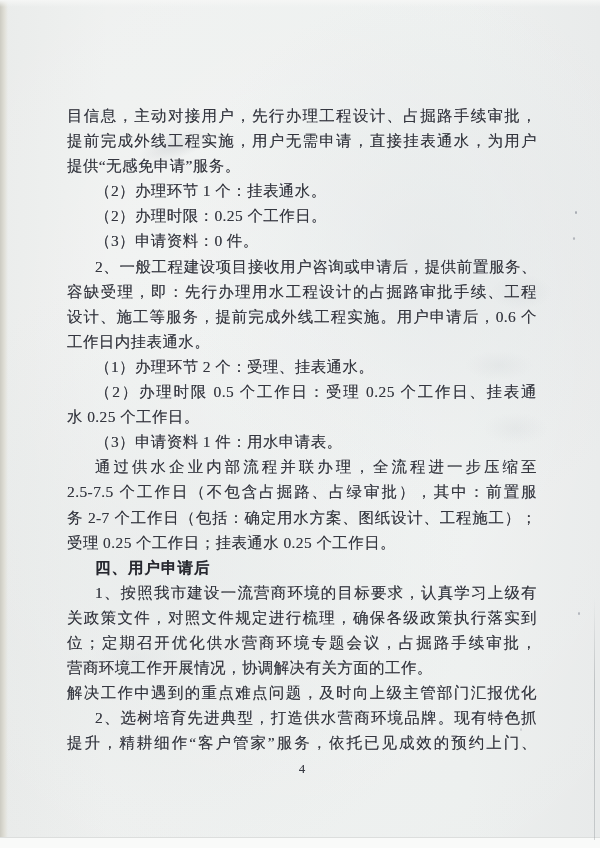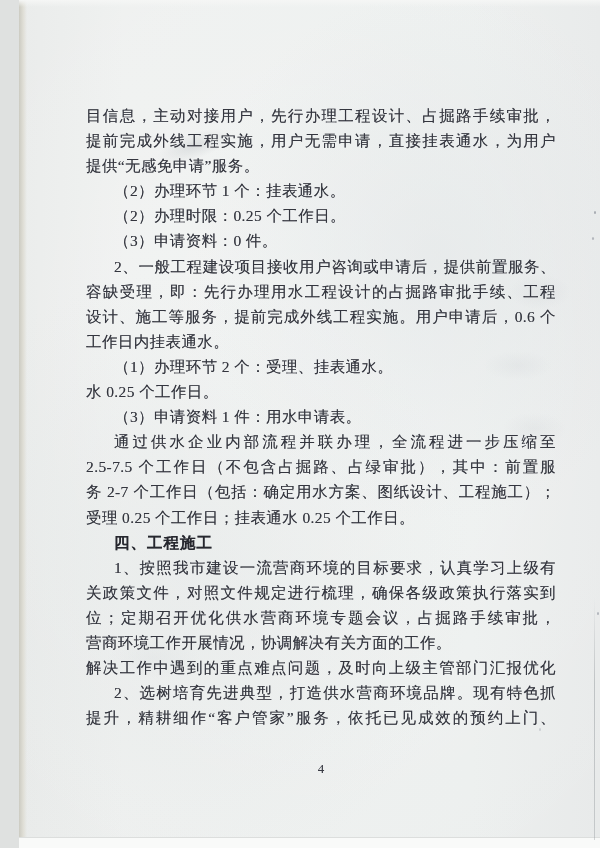--- a/index.html
+++ b/index.html
@@ -9,21 +9,20 @@
     font-family:"Liberation Serif","DejaVu Serif",serif;
   }
   .page{
     position:absolute;inset:0;
     background:
       radial-gradient(60% 45% at 72% 30%, rgba(222,226,228,0.45), rgba(222,226,228,0) 70%),
       radial-gradient(70% 50% at 28% 68%, rgba(224,228,228,0.40), rgba(224,228,228,0) 72%),
       radial-gradient(120% 110% at 50% 42%, rgba(255,255,255,0.30), rgba(255,255,255,0) 65%),
       linear-gradient(90deg,#e9ebea,#eef0ef 18%,#ecefee 78%,#e8eaea),
       #ebedec;
-    margin-left: 19px;
   }
   
   .edge-left{
     position:absolute;left:0;top:0;width:8px;height:848px;
     background:linear-gradient(90deg,#cccbc2,#e0dfd7 55%,rgba(224,223,215,0));
   }
   .edge-top{
     position:absolute;left:0;top:0;width:600px;height:7px;
     background:linear-gradient(#f5f6f5,rgba(245,246,245,0));
   }
@@ -90,27 +89,28 @@
       <div class="line j">提前完成外线工程实施，用户无需申请，直接挂表通水，为用户</div>
       <div class="line">提供“无感免申请”服务。</div>
       <div class="line ind">（2）办理环节 1 个：挂表通水。</div>
       <div class="line ind">（2）办理时限：0.25 个工作日。</div>
       <div class="line ind">（3）申请资料：0 件。</div>
       <div class="line j ind">2、一般工程建设项目接收用户咨询或申请后，提供前置服务、</div>
       <div class="line j">容缺受理，即：先行办理用水工程设计的占掘路审批手续、工程</div>
       <div class="line j">设计、施工等服务，提前完成外线工程实施。用户申请后，0.6 个</div>
       <div class="line">工作日内挂表通水。</div>
       <div class="line ind">（1）办理环节 2 个：受理、挂表通水。</div>
+      <div class="line j ind">（2）办理时限 0.5 个工作日：受理 0.25 个工作日、挂表通</div>
       <div class="line">水 0.25 个工作日。</div>
       <div class="line ind">（3）申请资料 1 件：用水申请表。</div>
       <div class="line j ind">通过供水企业内部流程并联办理，全流程进一步压缩至</div>
       <div class="line j">2.5-7.5 个工作日（不包含占掘路、占绿审批），其中：前置服</div>
       <div class="line j">务 2-7 个工作日（包括：确定用水方案、图纸设计、工程施工）；</div>
       <div class="line">受理 0.25 个工作日；挂表通水 0.25 个工作日。</div>
-      <div class="line ind b">四、工程施工</div>
+      <div class="line ind b">四、用户申请后</div>
       <div class="line j ind">1、按照我市建设一流营商环境的目标要求，认真学习上级有</div>
       <div class="line j">关政策文件，对照文件规定进行梳理，确保各级政策执行落实到</div>
       <div class="line j">位；定期召开优化供水营商环境专题会议，占掘路手续审批，</div>
       <div class="line">营商环境工作开展情况，协调解决有关方面的工作。</div>
       <div class="line j">解决工作中遇到的重点难点问题，及时向上级主管部门汇报优化</div>
       <div class="line j ind">2、选树培育先进典型，打造供水营商环境品牌。现有特色抓</div>
       <div class="line j">提升，精耕细作“客户管家”服务，依托已见成效的预约上门、</div>
     </div>
 
   <div class="pageno">4</div>

